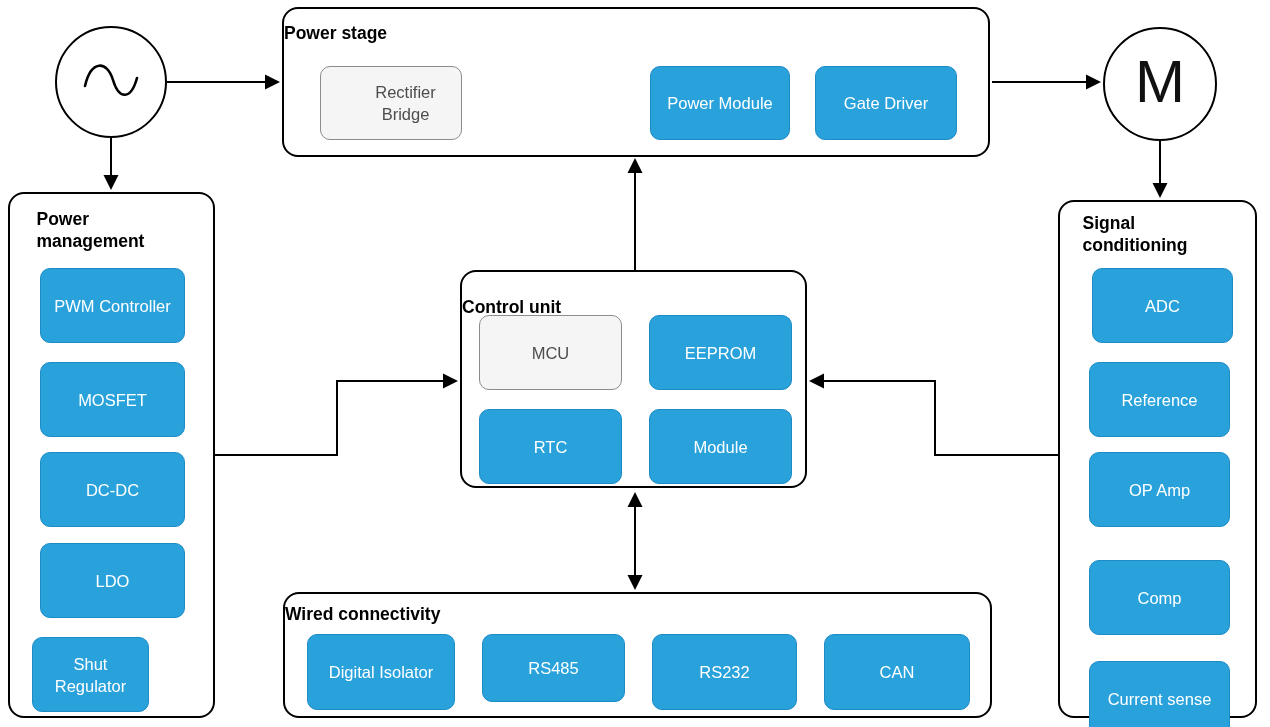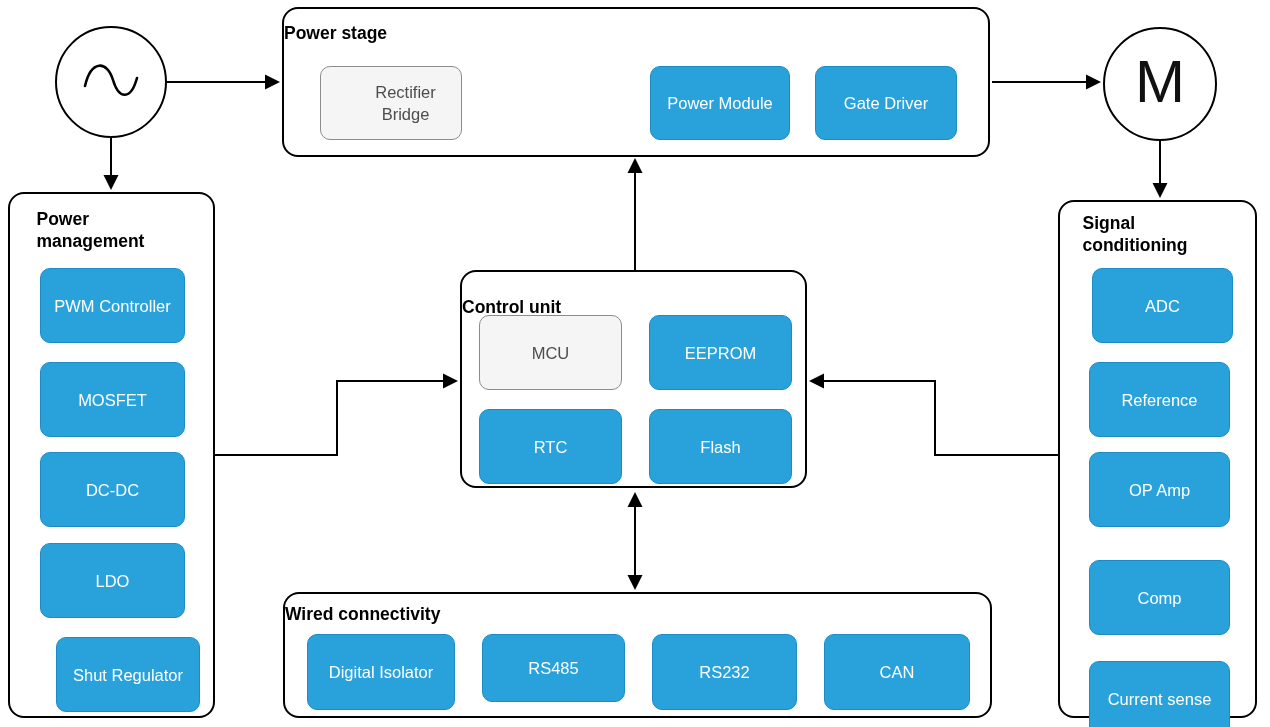--- a/index.html
+++ b/index.html
@@ -103,29 +103,29 @@
     <div class="block blue" style="left:366px;top:57px;width:140px;height:74px;">Power Module</div>
     <div class="block blue" style="left:531px;top:57px;width:142px;height:74px;">Gate Driver</div>
   </div>
 
   <div class="container" style="left:8px;top:192px;width:207px;height:526px;">
     <div class="container-title narrow" style="top:14px;">Power management</div>
     <div class="block blue" style="left:30px;top:74px;width:145px;height:75px;">PWM Controller</div>
     <div class="block blue" style="left:30px;top:168px;width:145px;height:75px;">MOSFET</div>
     <div class="block blue" style="left:30px;top:258px;width:145px;height:75px;">DC-DC</div>
     <div class="block blue" style="left:30px;top:349px;width:145px;height:75px;">LDO</div>
-    <div class="block blue" style="left:46px;top:443px;width:144px;height:75px;">Shut Regulator</div>
+    <div class="block blue" style="left:22px;top:443px;width:117px;height:75px;">Shut Regulator</div>
   </div>
 
   <div class="container" style="left:460px;top:270px;width:347px;height:218px;">
     <div class="container-title" style="top:12px;margin-top:12px;">Control unit</div>
     <div class="block gray" style="left:17px;top:43px;width:143px;height:75px;">MCU</div>
     <div class="block blue" style="left:187px;top:43px;width:143px;height:75px;">EEPROM</div>
     <div class="block blue" style="left:17px;top:137px;width:143px;height:75px;">RTC</div>
-    <div class="block blue" style="left:187px;top:137px;width:143px;height:75px;">Flash</div>
+    <div class="block blue" style="left:187px;top:137px;width:143px;height:75px;">Module</div>
   </div>
 
   <div class="container" style="left:283px;top:592px;width:709px;height:126px;">
     <div class="container-title" style="top:9px;">Wired connectivity</div>
     <div class="block blue" style="left:22px;top:40px;width:148px;height:76px;">Digital Isolator</div>
     <div class="block blue" style="left:197px;top:40px;width:143px;height:68px;">RS485</div>
     <div class="block blue" style="left:367px;top:40px;width:145px;height:76px;">RS232</div>
     <div class="block blue" style="left:539px;top:40px;width:146px;height:76px;">CAN</div>
   </div>
 

